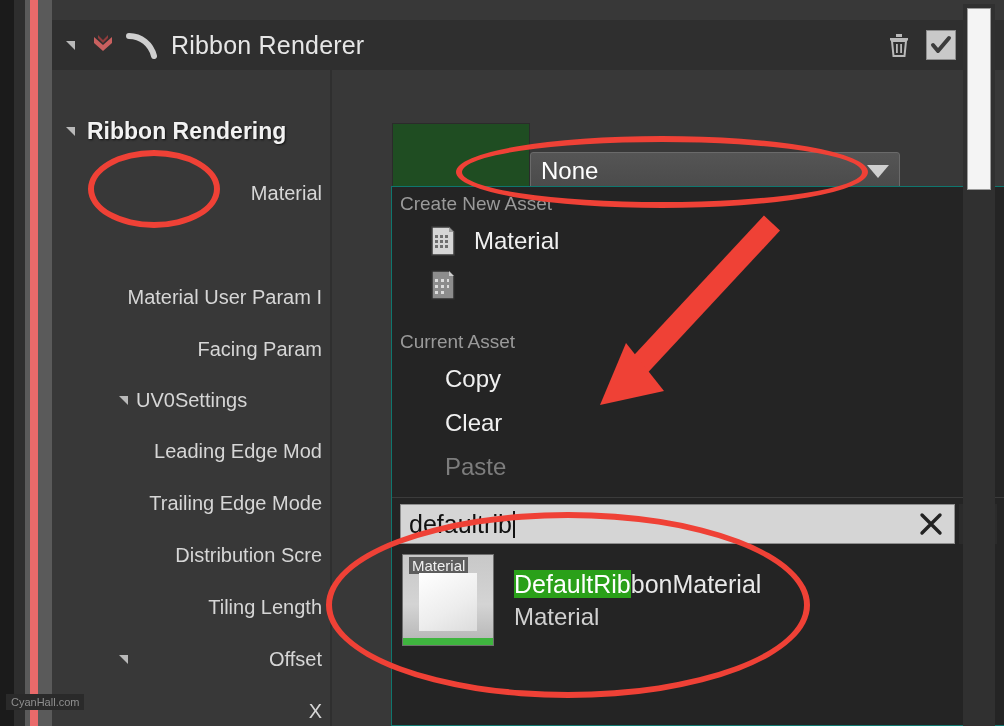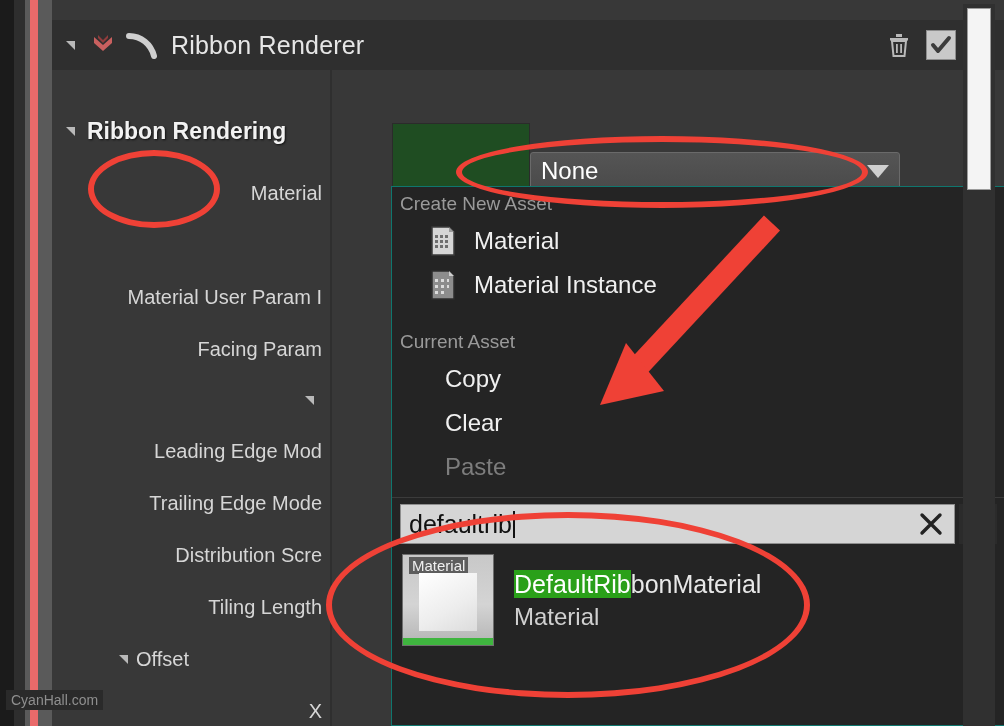--- a/index.html
+++ b/index.html
@@ -167,21 +167,21 @@
     position:absolute; left:967px; top:8px; width:24px; height:182px;
     background:#f4f4f4; border:1px solid #9b9b9b;
   }
   .ellipse {
     position:absolute; border:6px solid #ef4136; border-radius:50%;
   }
   .arrow { position:absolute; left:560px; top:215px; width:220px; height:250px; }
 
   .watermark {
     position:absolute; left:6px; bottom:16px;
-    background:#2a2a2a; color:#8f8f8f; font-size:14px;
+    background:#2a2a2a; color:#8f8f8f; font-size:11px;
     padding:2px 5px; font-family:"Liberation Sans", sans-serif;
   }
 </style>
 </head>
 <body>
 
 <div id="app">
 
   <div class="gutter-dark"></div>
   <div class="gutter-mid"></div>
@@ -249,20 +249,21 @@
     <div class="prop" style="top:324px">
       <div class="plabel-wrap">
         <span class="plabel">Facing Param</span>
       </div>
       <div class="pvalue combo" style="position:absolute;left:334px;width:126px;">Scre</div>
     </div>
 
     <div class="prop" style="top:375px">
       <div class="plabel-wrap">
         <span class="row-tri tri"></span>
+        <span class="plabel" style="width:186px;text-align:left;">UV0Settings</span>
       </div>
     </div>
 
     <div class="prop" style="top:426px">
       <div class="plabel-wrap">
         <span class="plabel">Leading Edge Mod</span>
       </div>
       <div class="pvalue combo" style="position:absolute;left:334px;width:126px;">Lock</div>
     </div>
 
@@ -283,21 +284,21 @@
     <div class="prop" style="top:582px">
       <div class="plabel-wrap">
         <span class="plabel">Tiling Length</span>
       </div>
       <div class="pvalue numfield" style="position:absolute;left:334px;width:126px;">100.0</div>
     </div>
 
     <div class="prop" style="top:634px">
       <div class="plabel-wrap">
         <span class="row-tri tri"></span>
-        <span class="plabel" style="width:186px;text-align:left;">Offset</span>
+        <span class="plabel" style="width:186px;text-align:right;">Offset</span>
       </div>
       <div class="pvalue numfield" style="position:absolute;left:334px;width:126px;">
         <span class="axis-tag">X</span>
         <span>0.0</span>
       </div>
     </div>
 
     <div class="prop" style="top:686px">
       <div class="plabel-wrap">
         <span class="plabel">X</span>
@@ -352,21 +353,20 @@
               <rect x="15" y="11" width="3" height="3"></rect>
             <rect x="21" y="11" width="2" height="3"></rect>
             <rect x="9" y="17" width="3" height="3"></rect>
               <rect x="15" y="17" width="3" height="3"></rect>
             <rect x="21" y="17" width="2" height="3"></rect>
             <rect x="9" y="23" width="3" height="3"></rect>
               <rect x="15" y="23" width="3" height="3"></rect>
           </g>
         </svg>
       </span>
-      <span>Material Instance</span>
     </div>
 
     <div style="height:18px"></div>
 
     <div class="menu-section">Current Asset</div>
 
     <div class="menu-item plain">
       <span>Copy</span>
     </div>
     <div class="menu-item plain">

